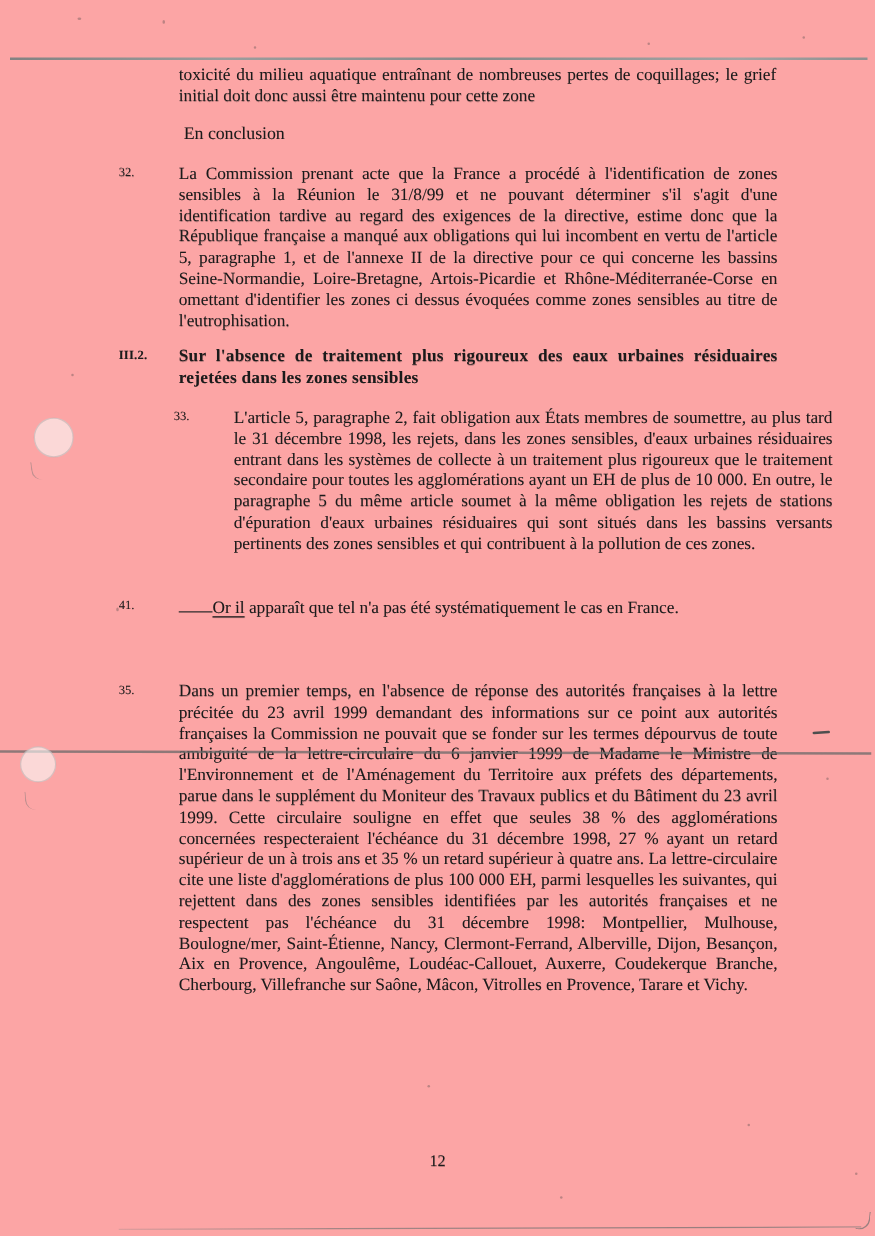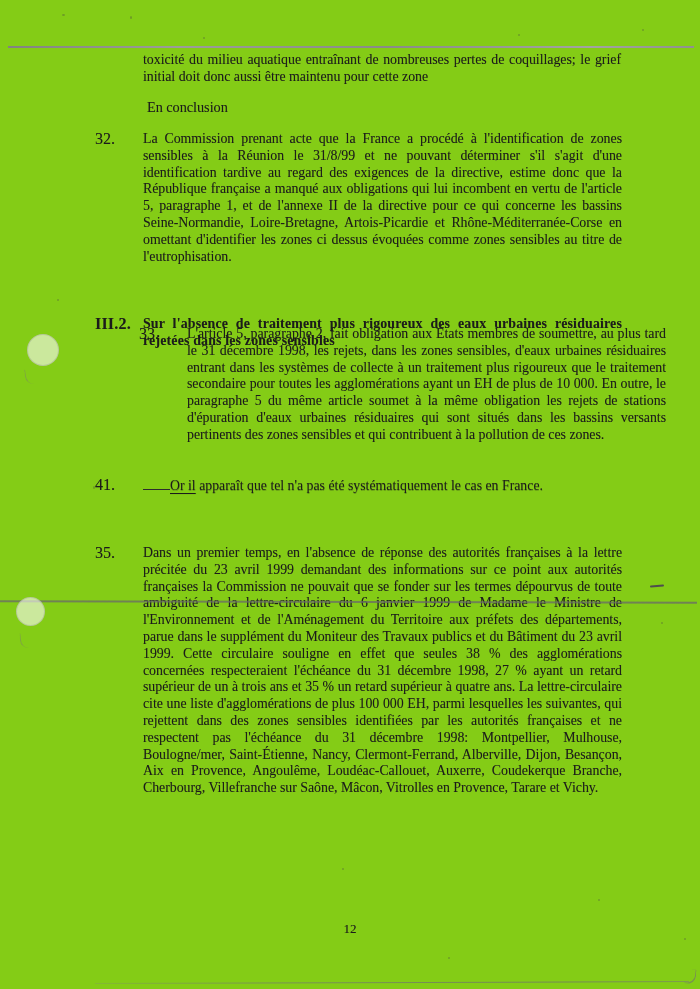--- a/index.html
+++ b/index.html
@@ -1,20 +1,20 @@
 <!DOCTYPE html>
 <html><head>
 <meta charset="utf-8">
 <style>
   html, body { margin: 0; padding: 0; }
   .page {
     position: relative;
     width: 700px;
     height: 989px;
-    background: #84cc16;
+    background: #fca5a5;
     font-family: "Liberation Serif", "DejaVu Serif", serif;
     color: #1b1b1b;
     overflow: hidden;
   }
   .body-text {
     font-size: 13.8px;
     line-height: 16.8px;
     text-align: justify;
     text-shadow: 0.2px 0.2px 0 rgba(30,30,30,0.30);
   }
@@ -28,27 +28,27 @@
   .para {
     position: absolute;
     left: 95px;
     width: 527px;
     display: flex;
     align-items: flex-start;
   }
   .para .num {
     width: 48px;
     flex: none;
-    font-size: 16px;
+    font-size: 10px;
     line-height: 16.8px;
     text-shadow: 0.2px 0.2px 0 rgba(30,30,30,0.30);
   }
   .para .ptext { flex: 1; }
   .para-32 { top: 131px; }
-  .heading-iii2 { top: 277px; margin-top: 39px; }
+  .heading-iii2 { top: 277px; }
   .heading-iii2 .num, .heading-iii2 .ptext { font-weight: bold; letter-spacing: 0.2px; }
   .para-33 { top: 326px; margin-left: 44px; }
   .para-34 { top: 477px; }
   .subheading {
     left: 134px; top: 514px; width: 500px;
     font-style: italic; font-size: 14.2px;
     text-shadow: 0.2px 0.2px 0 rgba(30,30,30,0.30);
   }
   .para-35 { top: 545px; }
   .page-number {

